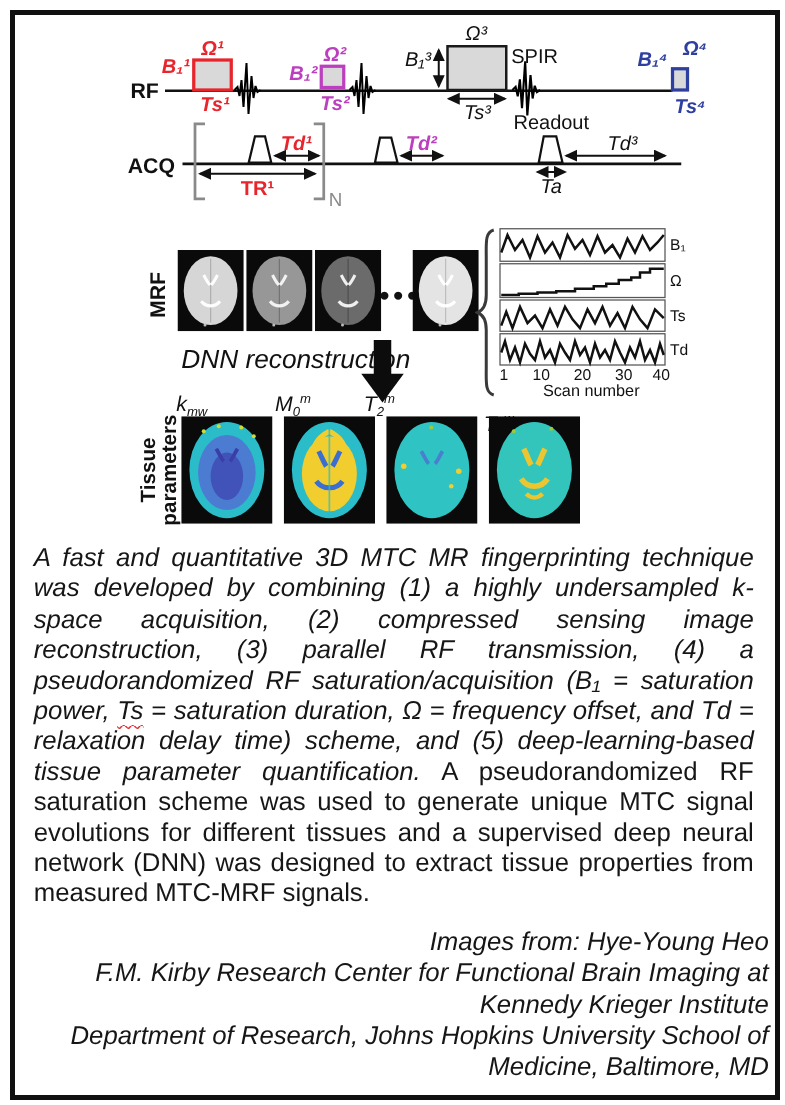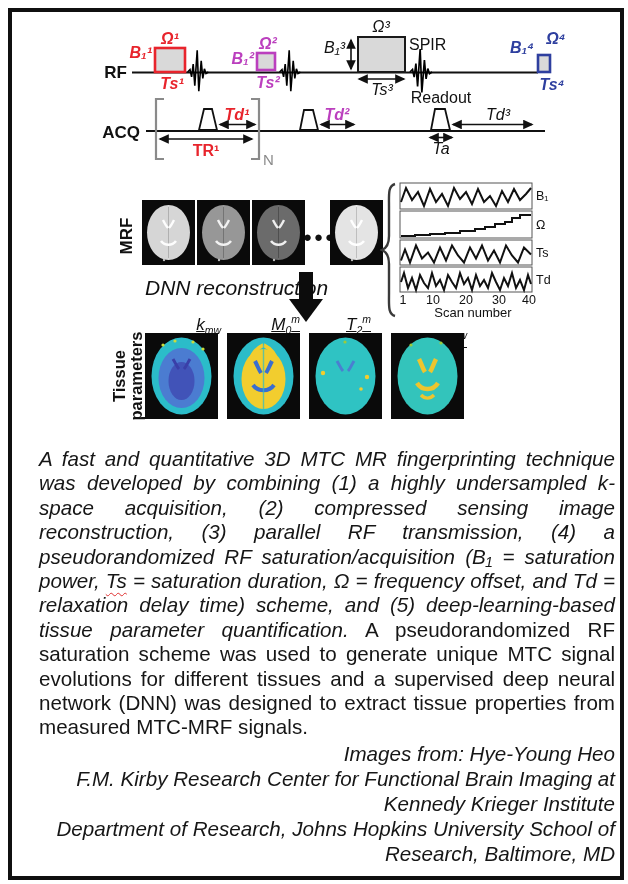--- a/index.html
+++ b/index.html
@@ -7,21 +7,21 @@
         font-family:"Liberation Sans", sans-serif;color:#1b1b1b;}
   #frame{position:absolute;left:8px;top:8px;width:608px;height:864px;border:4px solid #101010;}
   svg{font-family:"Liberation Sans", sans-serif;}
   .abs{position:absolute;}
   .rot{transform:rotate(-90deg);}
   
   .row-label{font-weight:bold;font-size:17px;color:#111;text-align:center;line-height:17px;}
   
   .dnn-text{font-style:italic;font-size:21px;color:#111;white-space:nowrap;}
   
-  .map-label{font-style:italic;font-size:17px;color:#111;text-align:right;width:80px;text-decoration:underline;}
+  .map-label{font-style:italic;font-size:17px;color:#111;text-align:left;width:80px;}
   .map-label sub{font-size:10.5px;font-style:italic;}
   .map-label sup{font-size:10.5px;font-style:italic;}
   
   #caption{position:absolute;left:27px;top:435px;width:576px;font-size:20.6px;
            line-height:24.4px;text-align:justify;color:#161616;}
   #caption .ital{font-style:italic;}
   #caption .ts-misspell{font-style:italic;text-decoration:underline wavy #e03030;
            text-decoration-thickness:1px;text-underline-offset:4px;}
   
   #credits{position:absolute;left:39px;top:741px;width:576px;font-size:20.6px;
@@ -235,24 +235,24 @@
 
   <svg class="abs" style="left:391px;top:333px" width="73" height="86" viewBox="0 0 73 86">
     <rect width="73" height="86" fill="#0a0a0a"></rect>
     <ellipse cx="36.5" cy="43" rx="30" ry="38.5" fill="#33c4bb"></ellipse>
     <path d="M28,26 c3,6 4,10 6,13 M45,26 c-3,6 -4,10 -6,13 M26,50 c5,8 16,8 21,0" stroke="#edc52e" stroke-width="4.5" fill="none"></path>
     <path d="M30,62 c4,4 9,4 13,0" stroke="#edc52e" stroke-width="3.5" fill="none"></path>
     <circle cx="20" cy="12" r="1.6" fill="#9ccb3a"></circle>
       <circle cx="50" cy="10" r="1.6" fill="#9ccb3a"></circle>
   </svg>
 
-  <p id="caption" style="margin:12px">
+  <p id="caption" style="margin:0">
     <span class="ital">A fast and quantitative 3D MTC MR fingerprinting technique was developed by combining (1) a highly undersampled k-space acquisition, (2) compressed sensing image reconstruction, (3) parallel RF transmission, (4) a pseudorandomized RF saturation/acquisition (B₁ = saturation power, </span><span class="ts-misspell">Ts</span><span class="ital"> = saturation duration, Ω = frequency offset, and Td = relaxation delay time) scheme, and (5) deep-learning-based tissue parameter quantification.</span><span> A pseudorandomized RF saturation scheme was used to generate unique MTC signal evolutions for different tissues and a supervised deep neural network (DNN) was designed to extract tissue properties from measured MTC-MRF signals.</span>
   </p>
 
   <div id="credits">
     <div>Images from: Hye-Young Heo</div>
     <div>F.M. Kirby Research Center for Functional Brain Imaging at</div>
     <div>Kennedy Krieger Institute</div>
     <div>Department of Research, Johns Hopkins University School of</div>
-    <div>Research, Baltimore, MD</div>
+    <div>Medicine, Baltimore, MD</div>
   </div>
 </div>
 
 </body></html>

